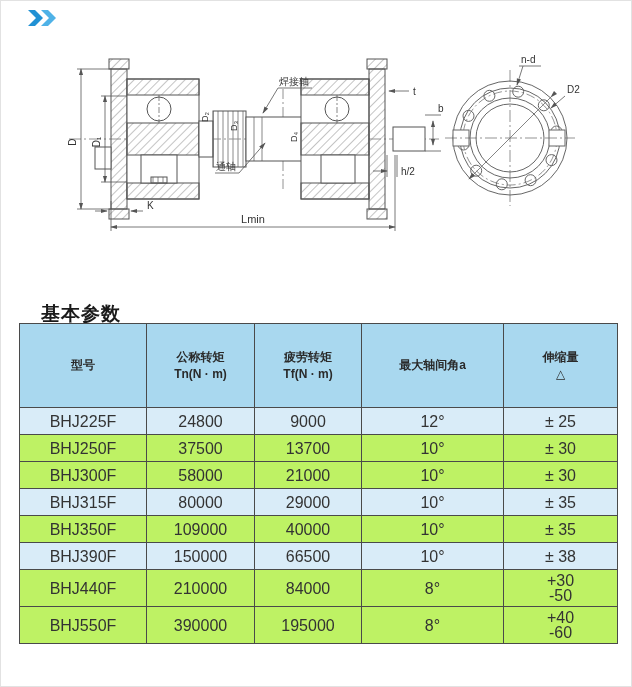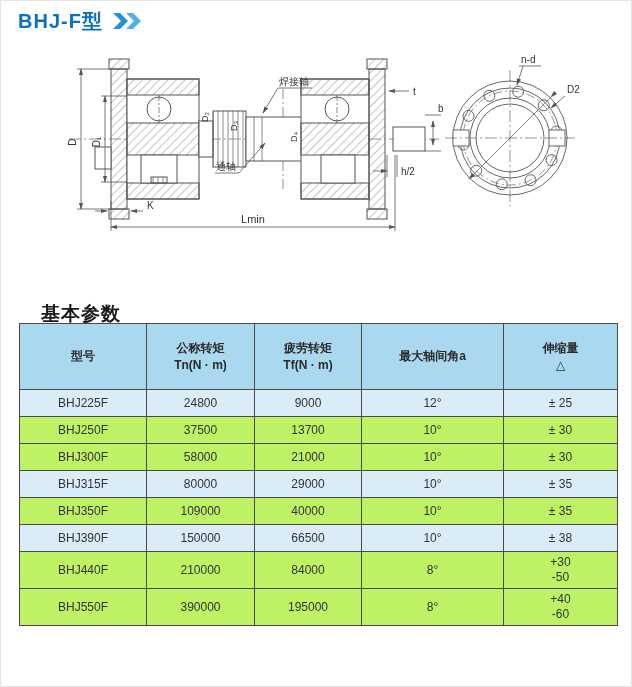--- a/index.html
+++ b/index.html
@@ -22,36 +22,35 @@
   .tbl {
     position:absolute; left:18px; top:322px; width:598px;
     border-collapse:collapse; table-layout:fixed;
   }
   .tbl th, .tbl td {
     border:1px solid #4a4a4a; text-align:center; vertical-align:middle; padding:0;
   }
   .tbl th {
     background:#a9d8ef; font-size:12px; font-weight:bold; color:#2a2a2a; line-height:17px;
   }
-  .tbl td { font-size:12px; color:#333; line-height:15px; }
-  .tbl tr.hdr { height:66px; }
+  .tbl td { font-size:16px; color:#333; line-height:15px; }
+  .tbl tr.hdr { height:84px; }
   .tbl tr.row { height:27px; }
   .tbl tr.row-tall { height:37px; }
   .tbl tr.blue td { background:#d9ecf8; }
   .tbl tr.white td { background:#bef264; }
   .h-l2 { display:block; font-weight:bold; }
   .ext2 { display:block; }
 </style>
 </head>
 <body>
 
 <div class="page">
 
   <div class="title-bar">
-    <span class="page-title">BHJ-F型</span>
     <svg class="chevrons" width="34" height="18" viewBox="0 0 34 18">
       <polygon points="1,1 8,1 16,9 8,17 1,17 9,9" fill="#2191d4"></polygon>
       <polygon points="14,1 21,1 29,9 21,17 14,17 22,9" fill="#4fb2e7"></polygon>
     </svg>
   </div>
 
   <div class="drawing-wrap">
   <svg width="632" height="192" viewBox="0 0 632 192">
     <defs>
       <pattern id="hatch" width="6" height="6" patternUnits="userSpaceOnUse" patternTransform="rotate(45)">

